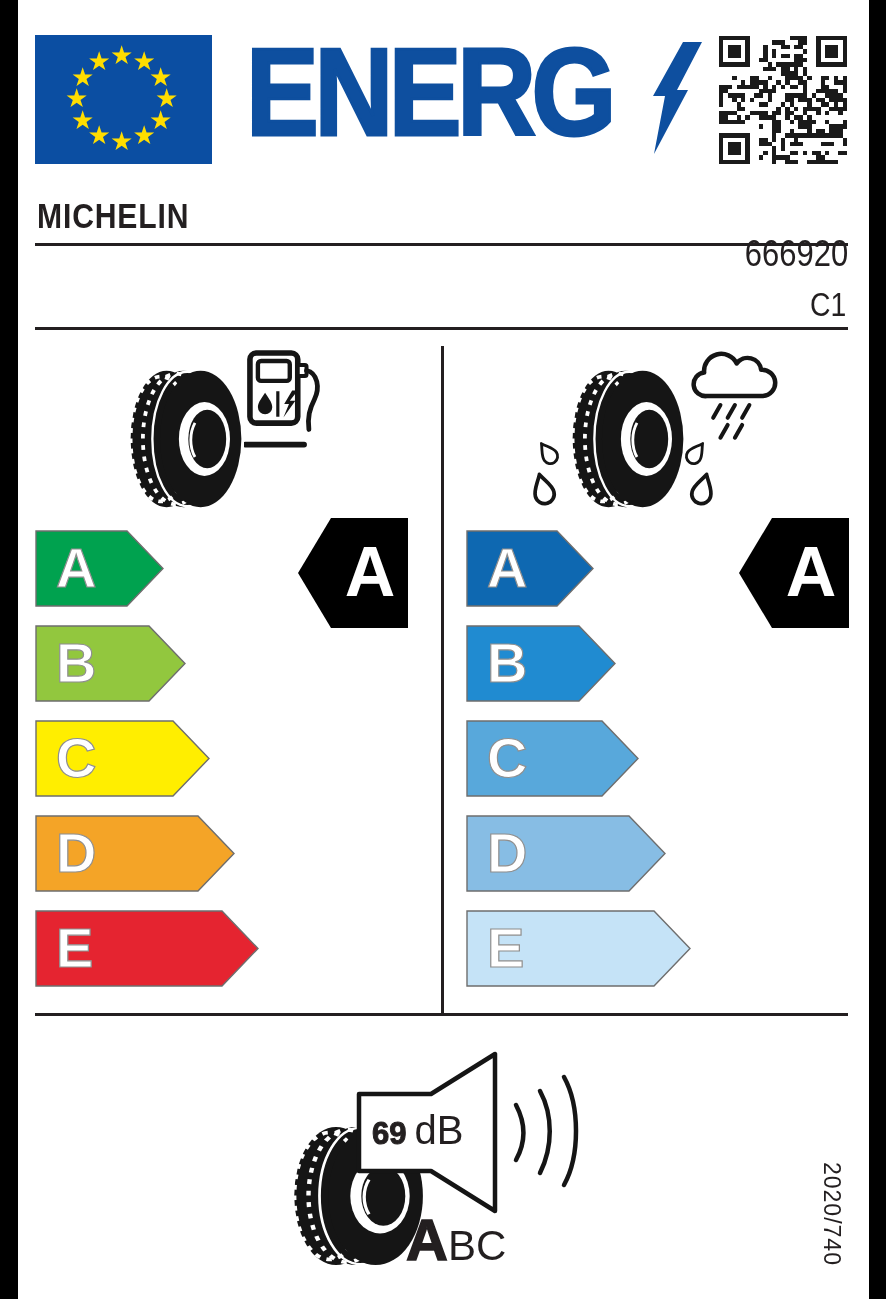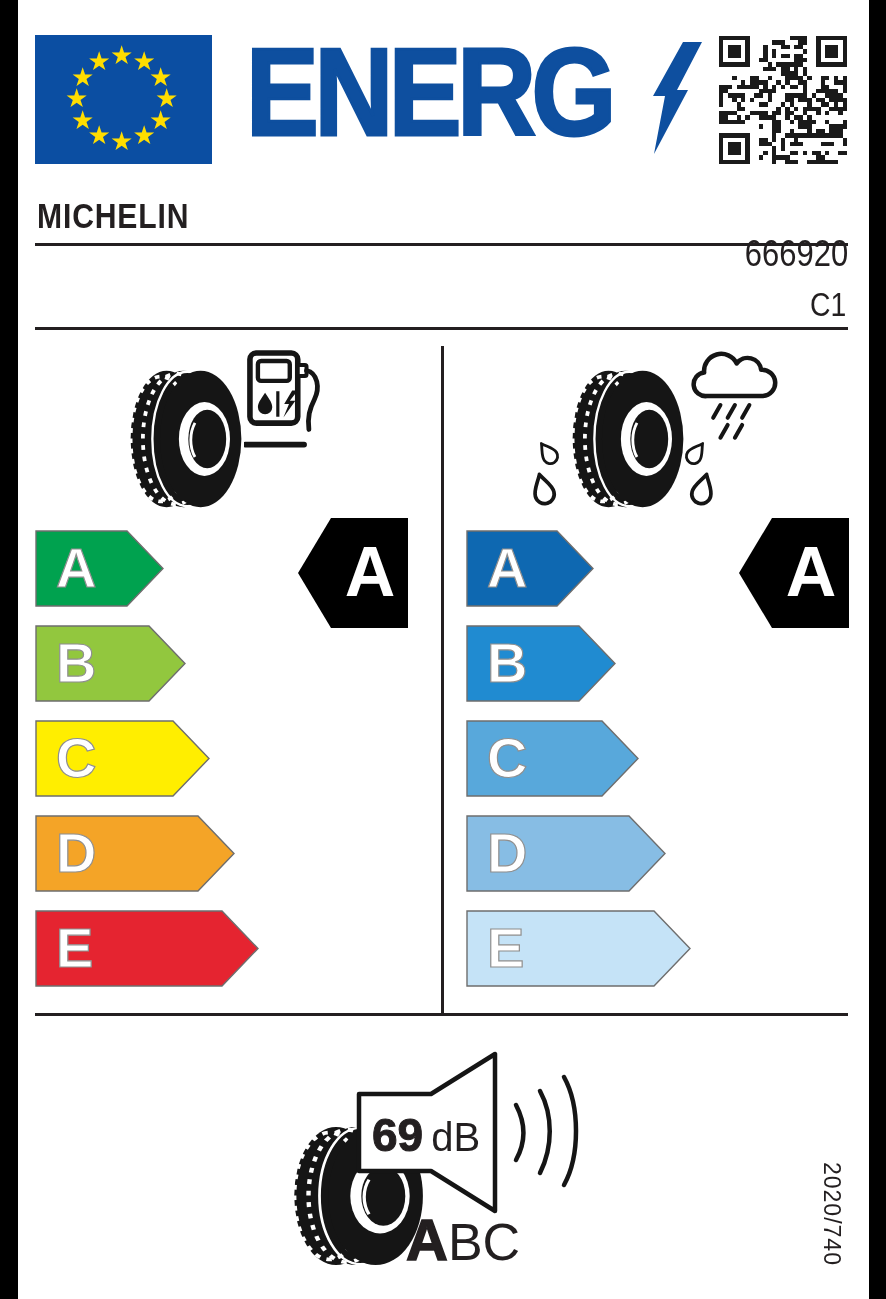--- a/index.html
+++ b/index.html
@@ -30,25 +30,25 @@
   .arrow-row{position:absolute;left:0;height:77px;}
   .grade{position:absolute;left:21px;top:0;width:60px;height:77px;line-height:76px;
     font-size:56px;font-weight:bold;color:#fff;-webkit-text-stroke:1.2px #8f8f8f;}
   .badge{position:absolute;top:517px;width:112px;height:112px;}
   .badge .badge-letter{position:absolute;left:34px;top:0;width:78px;height:112px;
     line-height:110px;text-align:center;font-size:70px;font-weight:bold;color:#fff;}
   
   .abs{position:absolute;}
   
   #noise-value-wrap{position:absolute;left:372px;top:1108px;display:flex;align-items:baseline;gap:8px;}
-  #noise-value{font-size:46px;font-weight:bold;text-align:center;-webkit-text-stroke:1px #231f20;}
+  #noise-value{font-size:31px;font-weight:bold;text-align:center;-webkit-text-stroke:1px #231f20;}
   #noise-unit{font-size:40px;text-align:center;}
   #noise-class-wrap{position:absolute;left:406px;top:1206px;display:flex;align-items:baseline;}
   #noise-class-a{font-size:58px;font-weight:bold;-webkit-text-stroke:1.5px #231f20;}
-  #noise-class-bc{font-size:52px;}
+  #noise-class-bc{font-size:42px;}
   #regulation{position:absolute;left:818px;top:1162px;height:110px;
     writing-mode:vertical-rl;font-size:23px;letter-spacing:1px;color:#231f20;}
 </style>
 </head>
 <body>
 
 <div id="label-root">
 
   <div class="side-strip" style="left:0;width:18px;"></div>
   <div class="side-strip" style="left:869px;width:17px;"></div>

